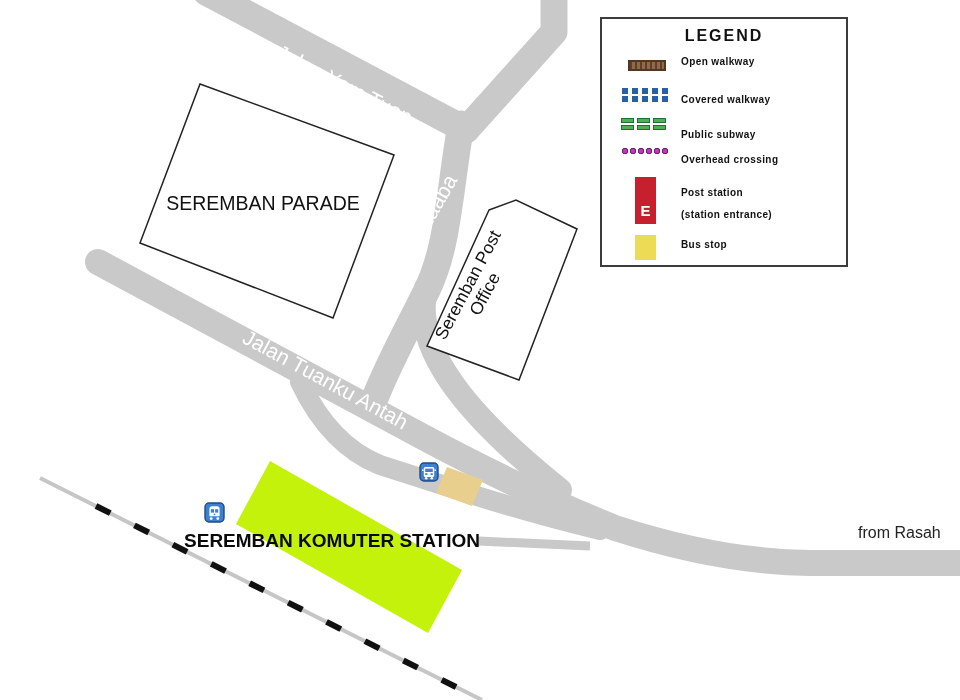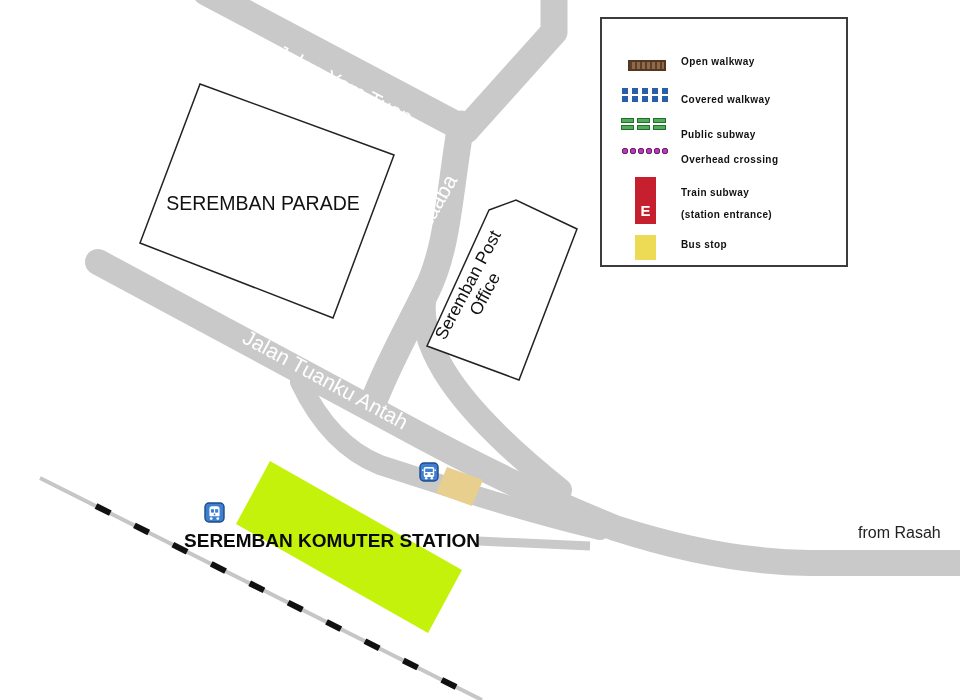--- a/index.html
+++ b/index.html
@@ -115,20 +115,21 @@
       <rect x="5.2" y="10.2" width="2.2" height="1.8" fill="#3e7fd0"></rect>
       <rect x="10.6" y="10.2" width="2.2" height="1.8" fill="#3e7fd0"></rect>
       <circle cx="6.2" cy="15.2" r="1.3" fill="#ffffff"></circle>
       <circle cx="11.8" cy="15.2" r="1.3" fill="#ffffff"></circle>
       <rect x="2" y="6.5" width="1.6" height="1.4" fill="#ffffff"></rect>
       <rect x="14.4" y="6.5" width="1.6" height="1.4" fill="#ffffff"></rect>
     </g>
   </svg>
 
   <div class="legend">
+    <div class="legend-title">LEGEND</div>
 
     <div class="sw-open"></div>
     <div class="lg-label" style="top:37px;">Open walkway</div>
 
     <div class="dots" style="left:20px;top:69px;">
       <div class="row">
           <span class="sq"></span>
           <span class="sq"></span>
           <span class="sq"></span>
           <span class="sq"></span>
@@ -167,21 +168,21 @@
           <span class="dot"></span>
           <span class="dot"></span>
         </div>
     </div>
     <div class="lg-label" style="top:127px;margin-top:8px;">Overhead crossing</div>
 
     <div class="sw-train">
       <span>E</span>
     </div>
     <div class="lg-label" style="top:163px;line-height:22px;">
-      <div>Train subway</div>
+      <div>Post station</div>
       <div>(station entrance)</div>
     </div>
 
     <div class="sw-bus"></div>
     <div class="lg-label" style="top:220px;text-align:center;">Bus stop</div>
   </div>
 
   <div class="from-rasah">from Rasah</div>
 
 </div>

